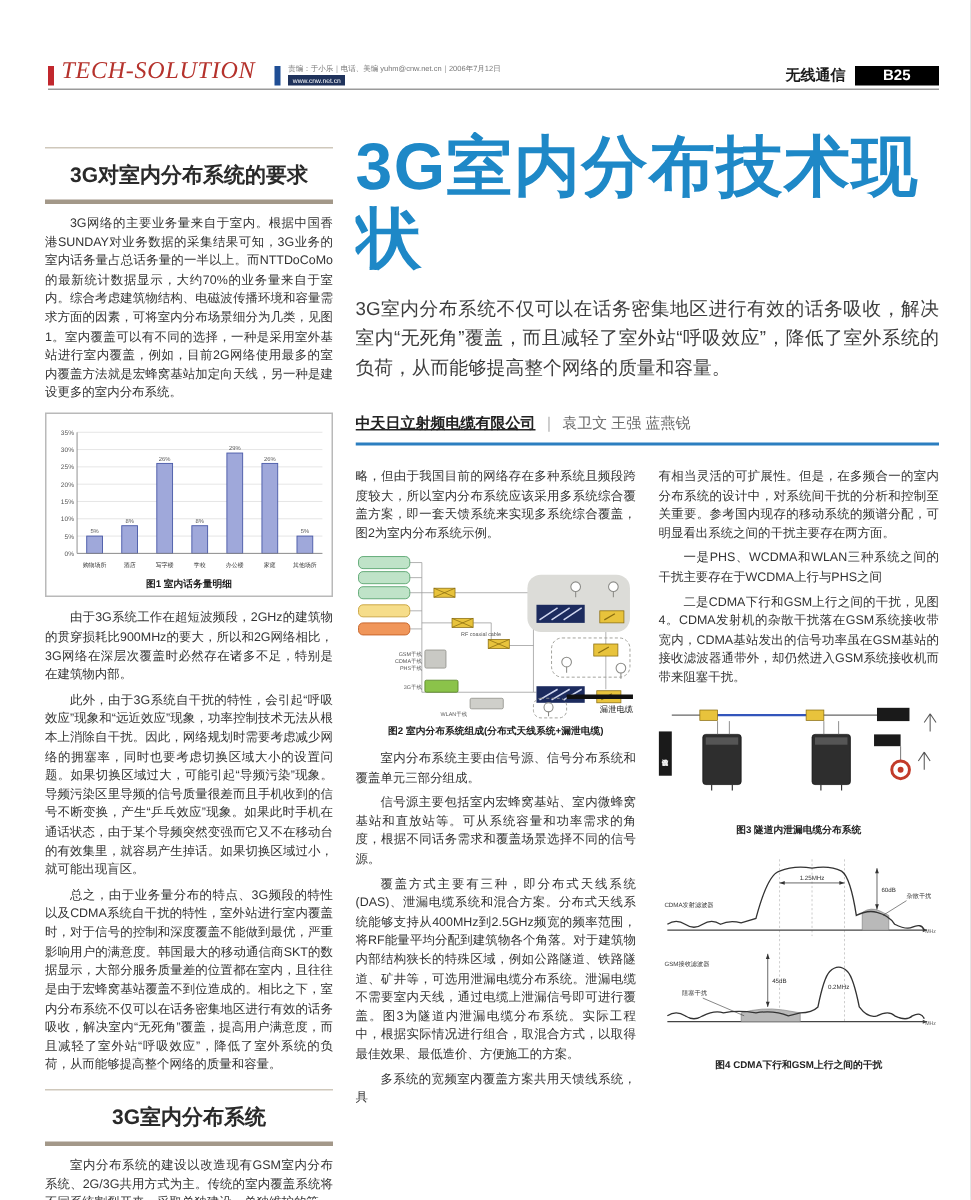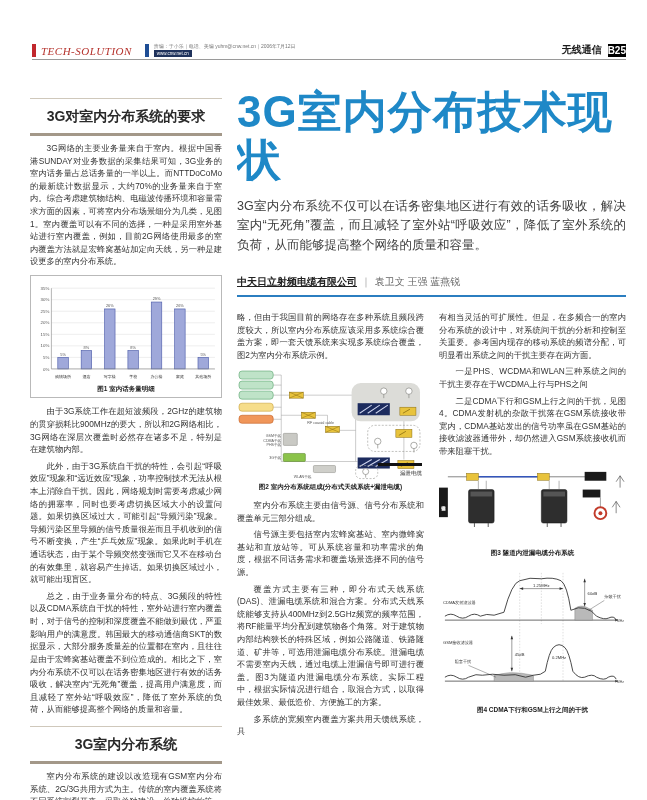--- a/index.html
+++ b/index.html
@@ -7,28 +7,28 @@
   body { font-family:"Liberation Sans", sans-serif; }
   .sheet { position:relative; width:647px; height:800px; margin:0 auto; background:#ffffff;
            box-shadow:0 0 4px rgba(0,0,0,.25); overflow:hidden; }
 
   
   .masthead { position:absolute; left:32px; top:38px; width:594px; height:22px;
               border-bottom:1px solid #9a9a9a; display:flex; align-items:flex-end; }
   .mast-left { display:flex; align-items:flex-end; gap:5px; flex:1; padding-bottom:2px;}
   .brand-bar { width:4px; height:13px; background:#c1272d; }
   .brand { font-family:"Liberation Serif", serif; font-style:italic; font-variant:small-caps;
-           font-size:11px; color:#b5322c; letter-spacing:.5px; white-space:nowrap; }
+           font-size:16px; color:#b5322c; letter-spacing:.5px; white-space:nowrap; }
   .meta-bar { width:4px; height:13px; background:#1f4e95; margin-left:8px;}
   .meta-block { display:flex; flex-direction:column; gap:1px; }
   .meta-line { font-size:5px; color:#777; white-space:nowrap; }
   .site-tag { background:#20335c; color:#fff; font-size:4.5px; padding:0 3px; width:max-content; line-height:7px;}
   .mast-right { display:flex; align-items:center; gap:6px; padding-bottom:2px;}
   .section-title { font-family:"Liberation Serif", serif; font-weight:bold; font-size:10px; color:#1c1c1c; white-space:nowrap;}
-  .pageno { background:#000000; color:#fff; font-weight:bold; font-size:10px; padding:1px 0; }
+  .pageno { background:#000000; color:#fff; font-weight:bold; font-size:10px; padding:1px 19px; }
 
   
   .col-left { position:absolute; left:30px; top:86px; width:192px; height:706px; overflow:hidden;margin-top:12px; }
   .side-head { border-top:1px solid #cfc8bb; border-bottom:3px solid #a39889;
                text-align:center; font-size:14px; font-weight:bold; color:#2a2a2a;
                padding:9px 0 7px; margin-bottom:6px; }
   .side-head.second { margin-top:10px; }
   .col-left p, .bodycol p { font-size:8.3px; line-height:1.52; color:#333; text-align:justify;
                text-indent:2em; margin:4px 0; }
   p.noindent { text-indent:0; }

